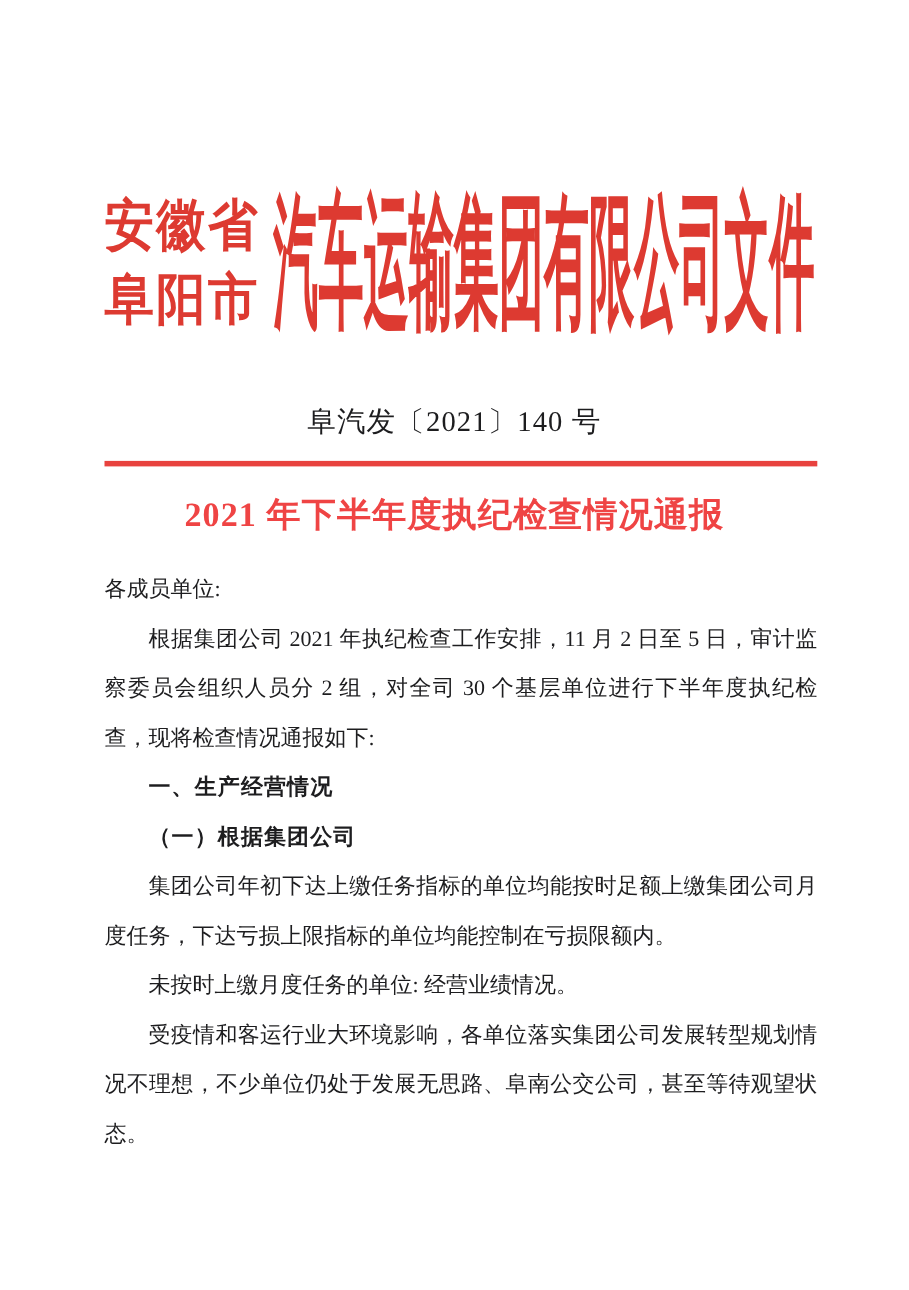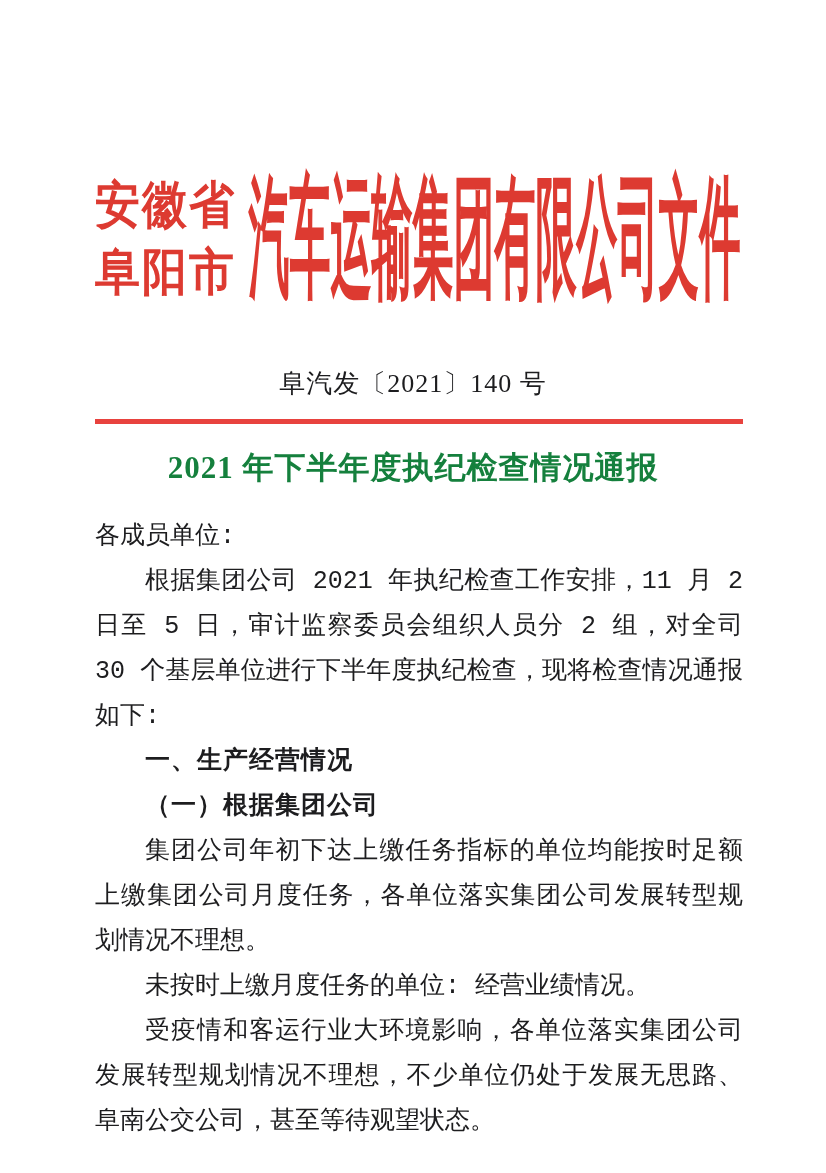--- a/index.html
+++ b/index.html
@@ -74,38 +74,37 @@
   
   .doc-title{
     position:absolute;
     top:447px; left:0;
     width:100%;
     margin:0;
     text-align:center;
     font-size:31px;
     font-weight:bold;
     letter-spacing:1px;
-    color:#15803d;
+    color:#ef4444;
   }
   
   .body-text{
     position:absolute;
     top:514px; left:95px;
     width:648px;
     font-size:25px;
     line-height:45px;
     text-align:justify;
     color:var(--ink);
   }
   .body-text p, .body-text h2, .body-text h3{
     margin:0;
     padding:0;
-    font-size:25px;
+    font-size:20px;
     line-height:45px;
-    font-family:Liberation Mono, monospace;
   }
   .salutation{ text-indent:0; }
   .para{ text-indent:2em; }
   .h-level1{
     text-indent:2em;
     font-weight:bold;
     font-family:"Liberation Sans","DejaVu Sans",sans-serif;
     letter-spacing:1px;
   }
   .h-level2{
@@ -131,18 +130,18 @@
 
   <div class="red-rule"></div>
 
   <h1 class="doc-title">2021 年下半年度执纪检查情况通报</h1>
 
   <main class="body-text">
     <p class="salutation">各成员单位:</p>
     <p class="para">根据集团公司 2021 年执纪检查工作安排，11 月 2 日至 5 日，审计监察委员会组织人员分 2 组，对全司 30 个基层单位进行下半年度执纪检查，现将检查情况通报如下:</p>
     <h2 class="h-level1">一、生产经营情况</h2>
     <h3 class="h-level2">（一）根据集团公司</h3>
-    <p class="para">集团公司年初下达上缴任务指标的单位均能按时足额上缴集团公司月度任务，各单位落实集团公司发展转型规划情况不理想。</p>
+    <p class="para">集团公司年初下达上缴任务指标的单位均能按时足额上缴集团公司月度任务，下达亏损上限指标的单位均能控制在亏损限额内。</p>
     <p class="para">未按时上缴月度任务的单位: 经营业绩情况。</p>
     <p class="para">受疫情和客运行业大环境影响，各单位落实集团公司发展转型规划情况不理想，不少单位仍处于发展无思路、阜南公交公司，甚至等待观望状态。</p>
   </main>
 
 </div>
 
 </body></html>

